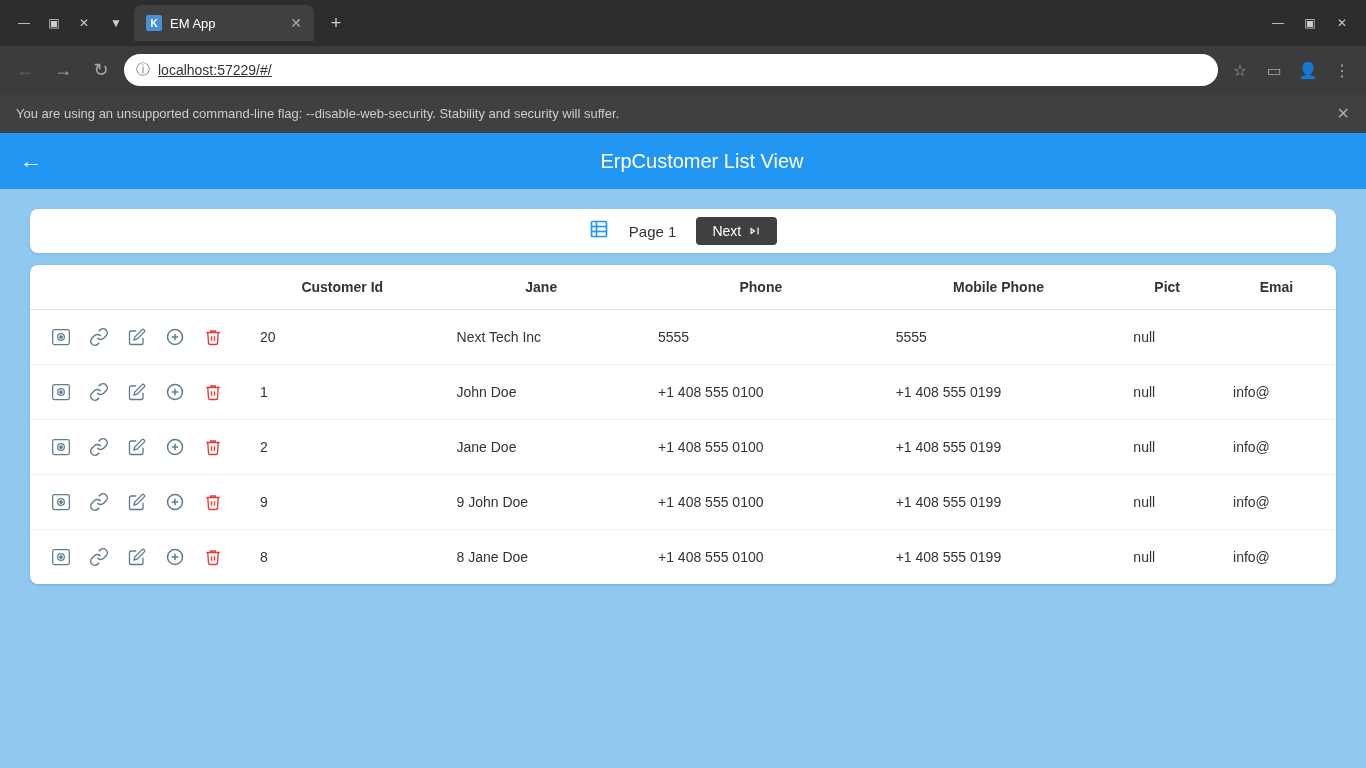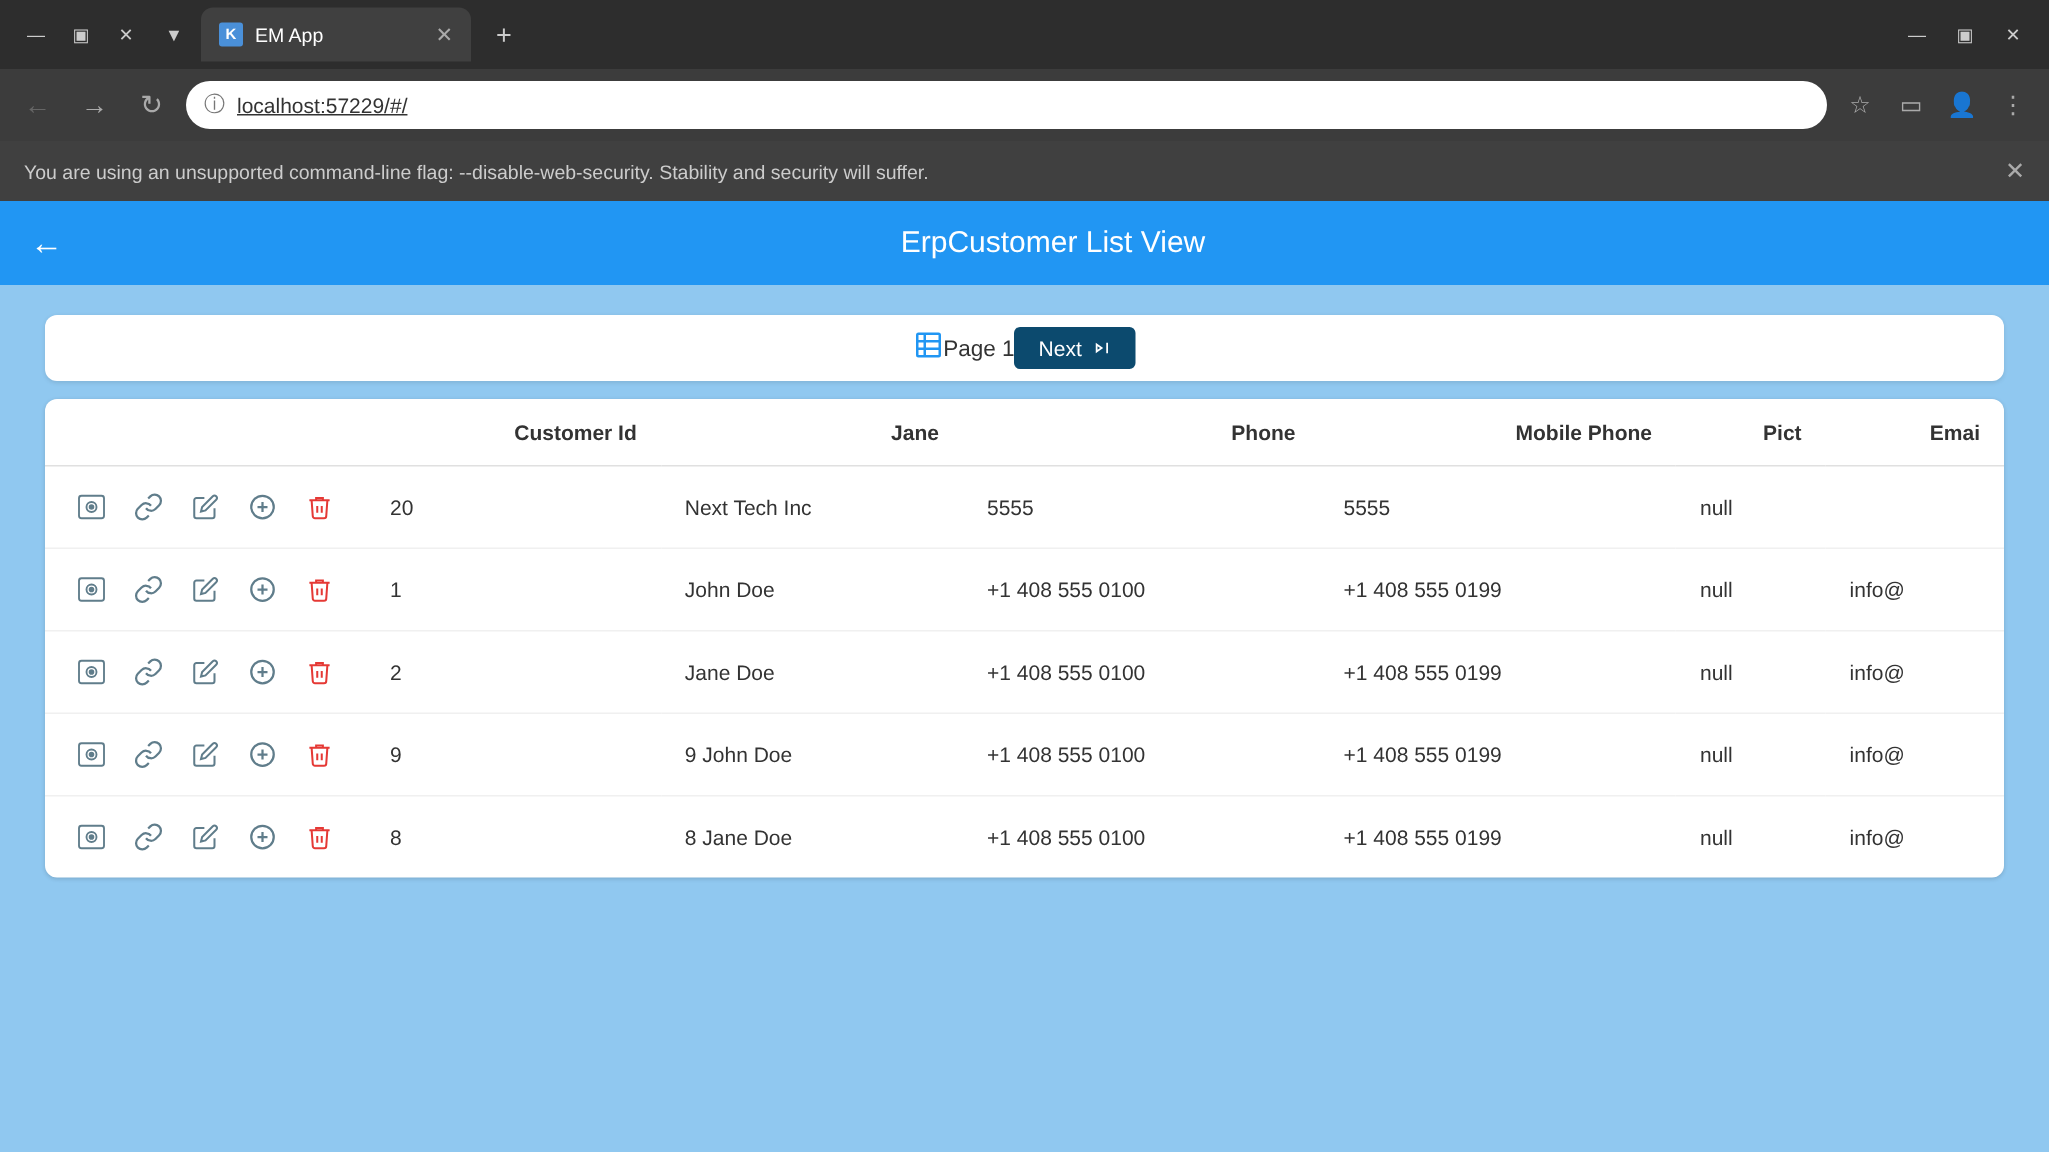--- a/index.html
+++ b/index.html
@@ -33,29 +33,29 @@
 
     
     .app-header { background: #2196f3; color: white; display: flex; align-items: center; padding: 0 20px; height: 56px; }
     .back-btn { font-size: 22px; color: white; cursor: pointer; margin-right: 16px; }
     .app-title { flex: 1; text-align: center; font-size: 20px; font-weight: 400; }
 
     
     .main-content { padding: 20px 30px; }
 
     
-    .pagination-bar { background: white; border-radius: 8px; padding: 8px 16px; display: flex; align-items: center; justify-content: center; gap: 0; margin-bottom: 12px; box-shadow: 0 1px 3px rgba(0,0,0,0.1); }
+    .pagination-bar { background: white; border-radius: 8px; padding: 8px 16px; display: flex; align-items: center; justify-content: center; gap: 20px; margin-bottom: 12px; box-shadow: 0 1px 3px rgba(0,0,0,0.1); }
     .page-icon { color: #2196f3; font-size: 18px; }
     .page-label { color: #333; font-size: 15px; }
-    .next-btn { background: #0c4a6e; color: white; border: none; border-radius: 4px; padding: 6px 16px; font-size: 14px; cursor: pointer; display: flex; align-items: center; gap: 6px; }
+    .next-btn { background: #404040; color: white; border: none; border-radius: 4px; padding: 6px 16px; font-size: 14px; cursor: pointer; display: flex; align-items: center; gap: 6px; }
 
     
     .table-container { background: white; border-radius: 8px; overflow: hidden; box-shadow: 0 1px 3px rgba(0,0,0,0.15); }
     .data-table { width: 100%; border-collapse: collapse; }
-    .data-table th { text-align: right; padding: 14px 16px; color: #333; font-weight: 600; font-size: 14px; border-bottom: 1px solid #e0e0e0; }
+    .data-table th { text-align: center; padding: 14px 16px; color: #333; font-weight: 600; font-size: 14px; border-bottom: 1px solid #e0e0e0; }
     .data-table td { padding: 12px 16px; font-size: 14px; color: #333; border-bottom: 1px solid #f0f0f0; vertical-align: middle; }
     .data-table tr:last-child td { border-bottom: none; }
 
     .actions-cell { display: flex; gap: 8px; align-items: center; min-width: 160px; }
     .action-btn { width: 30px; height: 30px; display: flex; align-items: center; justify-content: center; cursor: pointer; color: #555; font-size: 16px; border-radius: 4px; }
     .action-btn.delete { color: #e53935; }
 
     
     .icon-view { color: #607d8b; }
     .icon-link { color: #607d8b; }

